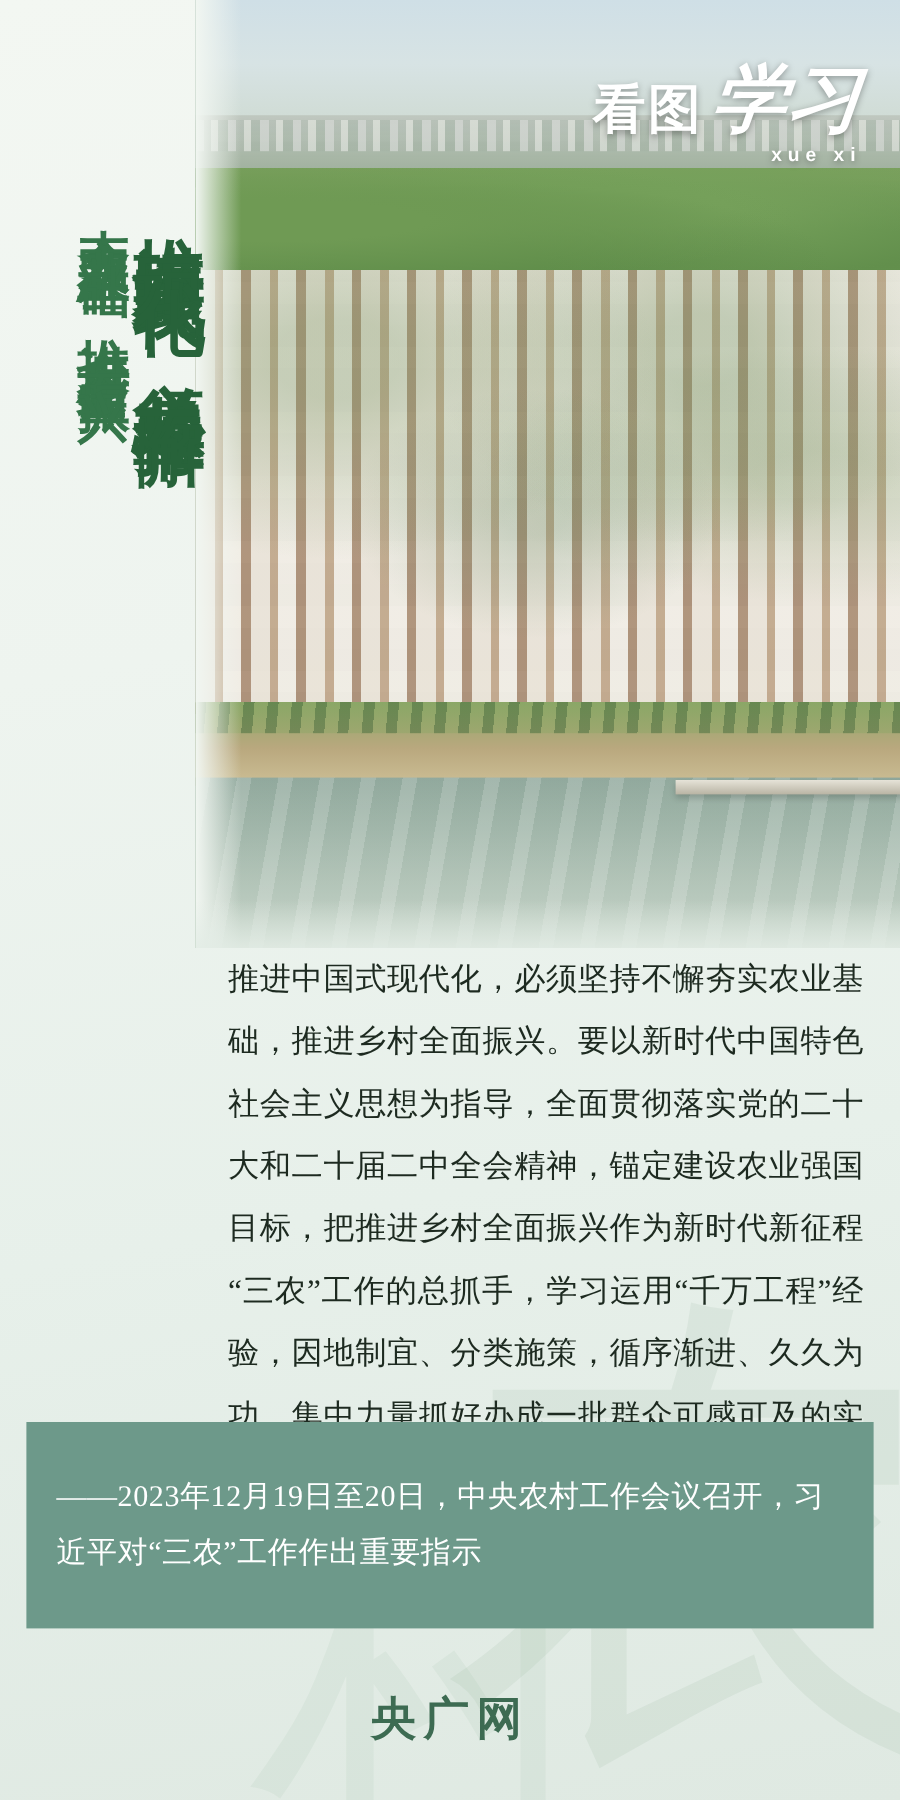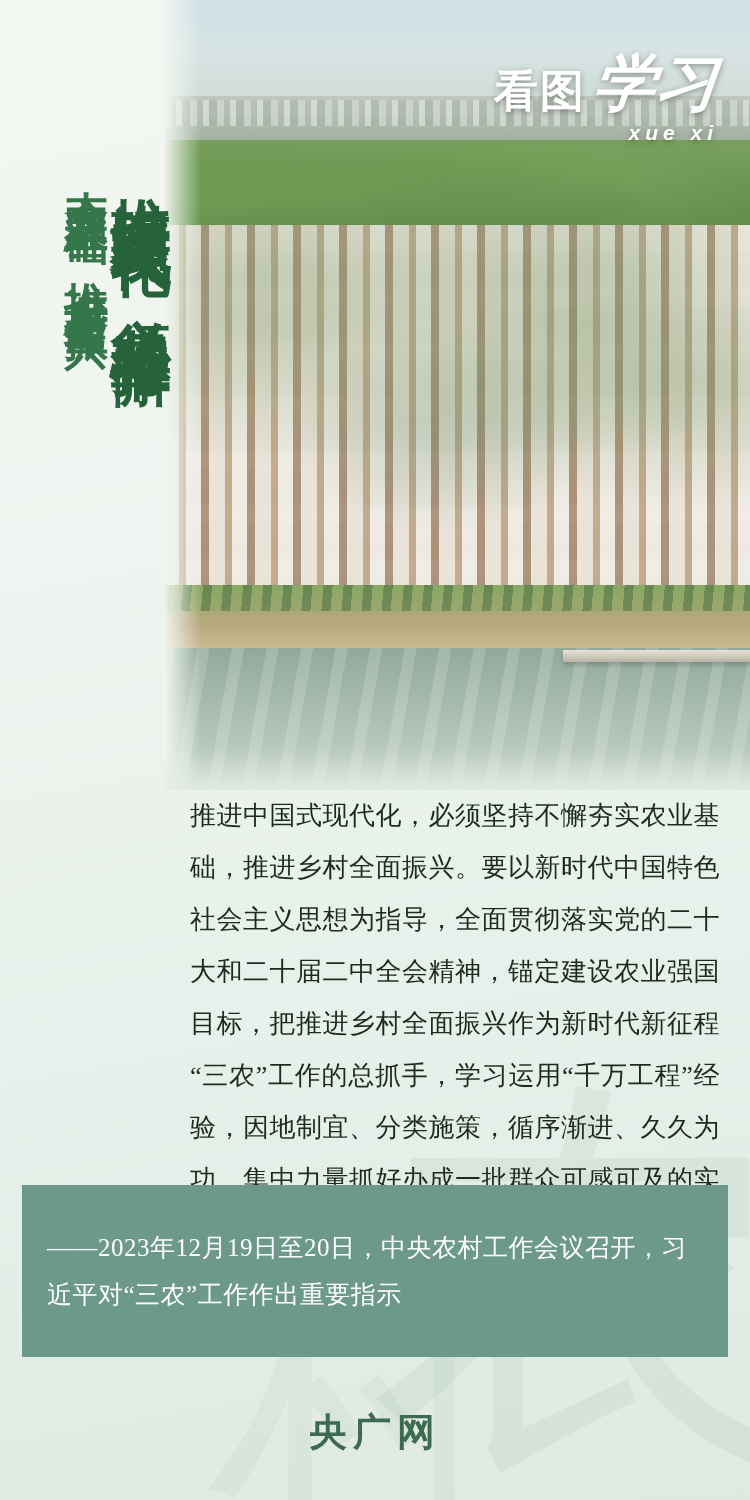--- a/index.html
+++ b/index.html
@@ -177,25 +177,24 @@
   }
   .brand-xue {
     font-size: 62px;
     font-style: italic;
     font-weight: 700;
     font-family: "Liberation Serif", serif;
     transform: skewX(-6deg);
   }
   .brand-pinyin {
     margin-top: 8px;
-    font-size: 21px;
+    font-size: 16px;
     letter-spacing: 5px;
     font-weight: 700;
     font-family: "Liberation Sans", sans-serif;
-    font-style: italic;
   }
 
   
   .headline {
     position: absolute;
     left: 0;
     top: 150px;
     width: 165px;
     height: 880px;
     display: flex;

